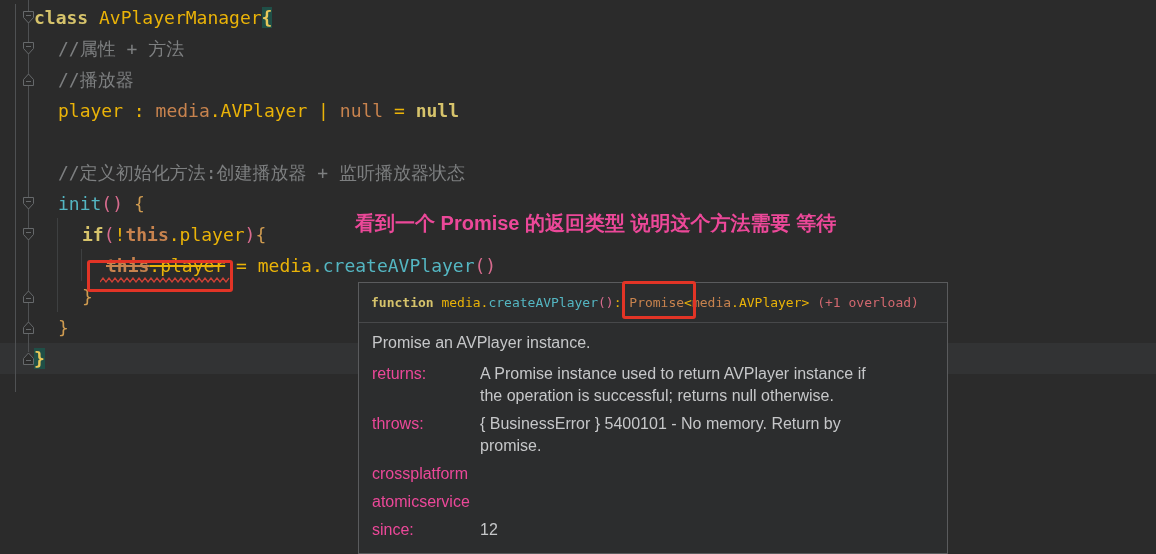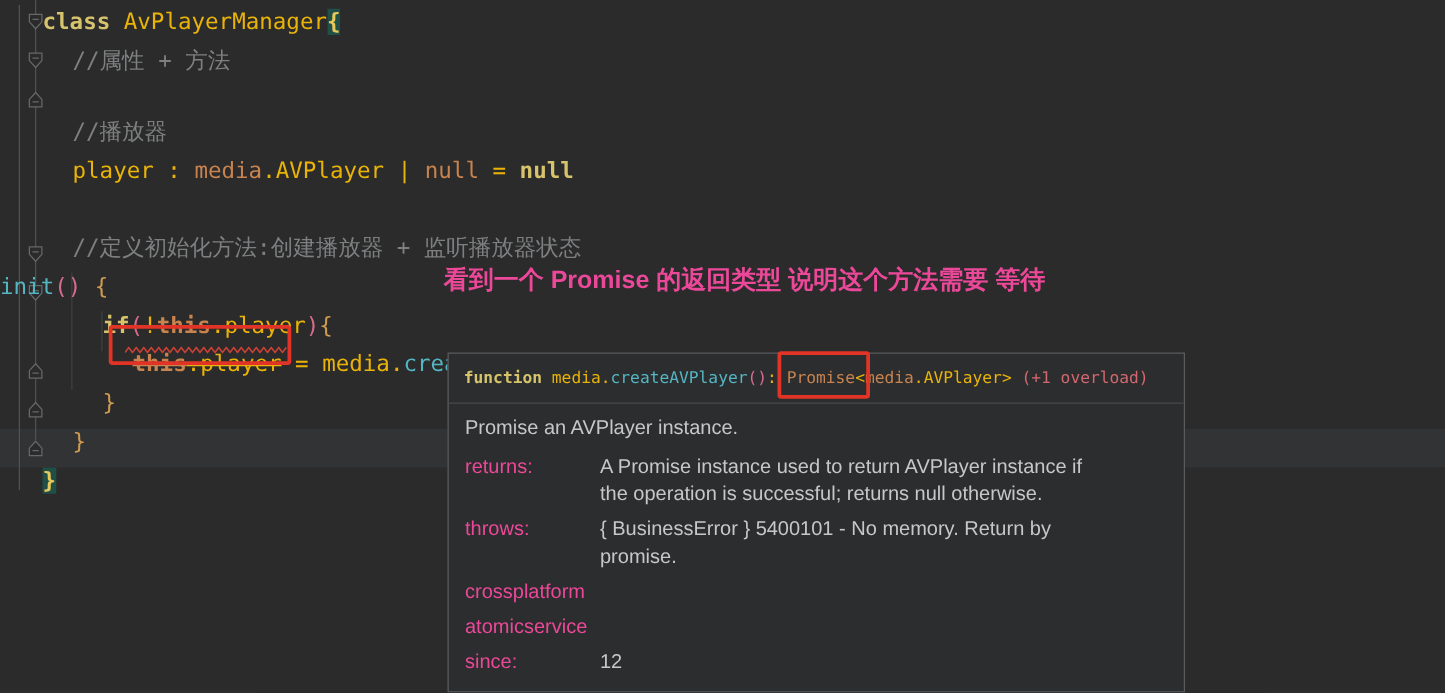--- a/index.html
+++ b/index.html
@@ -92,25 +92,25 @@
     </svg>
     <svg class="fold-icon" viewBox="0 0 17 17" style="top: 350px;">
       <polygon points="3.5,14.5 13.5,14.5 13.5,8.5 8.5,3 3.5,8.5" fill="#2b2b2b" stroke="#66696b" stroke-width="1"></polygon>
       <line x1="6" y1="10.5" x2="11" y2="10.5" stroke="#66696b" stroke-width="1"></line>
     </svg>
   </div>
 
 <div id="code">
     <div class="code-line" style="padding-left: 34px;"><span class="tk-kw">class</span><span class="tk-plain"> AvPlayerManager</span><span class="tk-match">{</span></div>
     <div class="code-line" style="padding-left: 58px;"><span class="tk-comment">//属性 + 方法</span></div>
-    <div class="code-line" style="padding-left: 58px; margin-top: 26px;"><span class="tk-comment">//播放器</span></div>
+    <div class="code-line" style="padding-left: 58px;"><span class="tk-comment">//播放器</span></div>
     <div class="code-line" style="padding-left: 58px;"><span class="tk-plain">player : </span><span class="tk-tan">media</span><span class="tk-plain">.AVPlayer</span><span class="tk-plain"> | </span><span class="tk-tan">null</span><span class="tk-plain"> = </span><span class="tk-kw">null</span></div>
     <div class="code-line" style="padding-left: 58px;"></div>
     <div class="code-line" style="padding-left: 58px;"><span class="tk-comment">//定义初始化方法:创建播放器 + 监听播放器状态</span></div>
-    <div class="code-line" style=""><span class="tk-cyan">init</span><span class="tk-pink">()</span><span class="tk-brace"> {</span></div>
+    <div class="code-line" style="padding-left: 58px;"><span class="tk-cyan">init</span><span class="tk-pink">()</span><span class="tk-brace"> {</span></div>
     <div class="code-line" style="padding-left: 82px;"><span class="tk-kw">if</span><span class="tk-pink">(</span><span class="tk-plain">!</span><span class="tk-tan tk-bold">this</span><span class="tk-plain">.player</span><span class="tk-pink">)</span><span class="tk-brace">{</span></div>
     <div class="code-line" style="padding-left: 106px;"><span class="tk-tan tk-bold tk-strike">this</span><span class="tk-plain tk-strike">.player</span><span class="tk-plain"> = </span><span class="tk-plain">media.</span><span class="tk-cyan">createAVPlayer</span><span class="tk-pink">()</span></div>
     <div class="code-line" style="padding-left: 82px;"><span class="tk-brace">}</span></div>
     <div class="code-line" style="padding-left: 58px;"><span class="tk-brace">}</span></div>
     <div class="code-line" style="padding-left: 34px;"><span class="tk-match">}</span></div>
   </div>
 
 <svg id="error-squiggle" viewBox="0 0 130 6" preserveAspectRatio="none">
   <path d="M0 5 L3 1 L6 5 L9 1 L12 5 L15 1 L18 5 L21 1 L24 5 L27 1 L30 5 L33 1 L36 5 L39 1 L42 5 L45 1 L48 5 L51 1 L54 5 L57 1 L60 5 L63 1 L66 5 L69 1 L72 5 L75 1 L78 5 L81 1 L84 5 L87 1 L90 5 L93 1 L96 5 L99 1 L102 5 L105 1 L108 5 L111 1 L114 5 L117 1 L120 5 L123 1 L126 5 L129 1" stroke="#cc4136" stroke-width="1.3" fill="none"></path>
 </svg>

